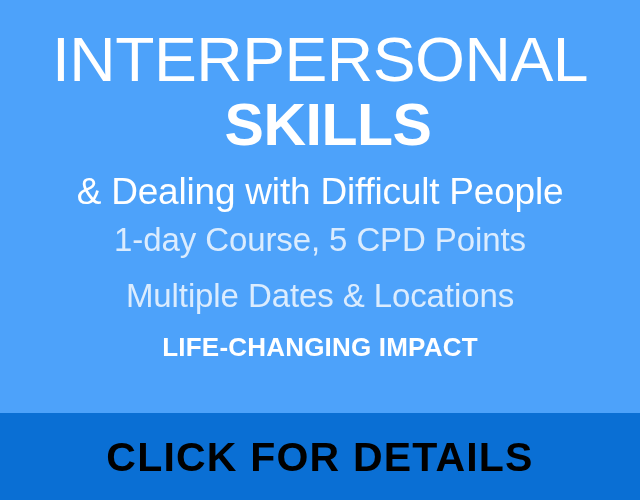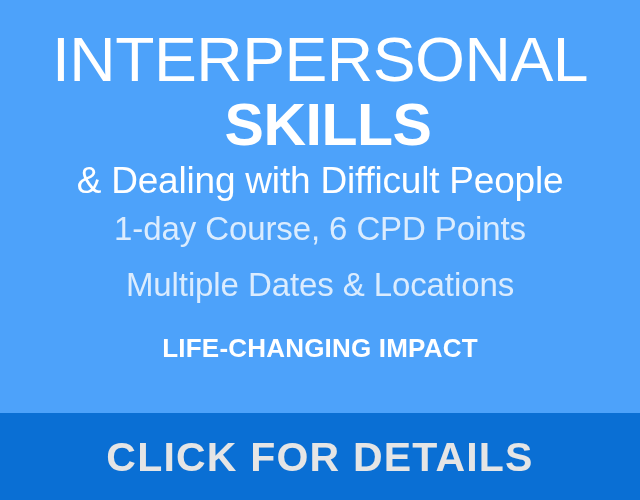--- a/index.html
+++ b/index.html
@@ -61,77 +61,77 @@
     letter-spacing: -0.5px;
     margin-top: -2px;
     padding-left: 16px;
   }
 
   .subhead {
     font-size: 37px;
     line-height: 46px;
     font-weight: 300;
     letter-spacing: -0.2px;
-    margin-top: 0;
+    margin-top: 11px;
   }
 
   .detail {
     font-size: 33px;
     line-height: 45px;
     font-weight: 300;
     color: rgba(255, 255, 255, 0.80);
     letter-spacing: -0.1px;
     margin-top: 2px;
   }
 
   .detail-second {
     margin-top: 11px;
   }
 
   .tagline {
     font-size: 26px;
     line-height: 34px;
     font-weight: 700;
     letter-spacing: 0.2px;
-    margin-top: 24px;
+    margin-top: 12px;
   }
 
   
   .cta-bar {
     flex: 1 1 auto;
     background: #0a6fd4;
     display: flex;
     align-items: center;
     justify-content: center;
     cursor: pointer;
   }
 
   .cta-label {
     font-size: 41px;
     line-height: 48px;
     font-weight: 700;
-    color: #e5e5e5;
+    color: #000000;
     letter-spacing: 1.2px;
     white-space: nowrap;
   }
 </style>
 </head>
 <body>
 
 <div class="banner">
 
   <div class="promo-body">
 
     <span class="line headline-primary">INTERPERSONAL</span>
 
     <span class="line headline-secondary">SKILLS</span>
 
     <span class="line subhead">&amp; Dealing with Difficult People</span>
 
-    <span class="line detail">1-day Course, 6 CPD Points</span>
+    <span class="line detail">1-day Course, 5 CPD Points</span>
 
     <span class="line detail detail-second">Multiple Dates &amp; Locations</span>
 
     <span class="line tagline">LIFE-CHANGING IMPACT</span>
 
   </div>
 
   <div class="cta-bar">
     <span class="cta-label">CLICK FOR DETAILS</span>
   </div>

